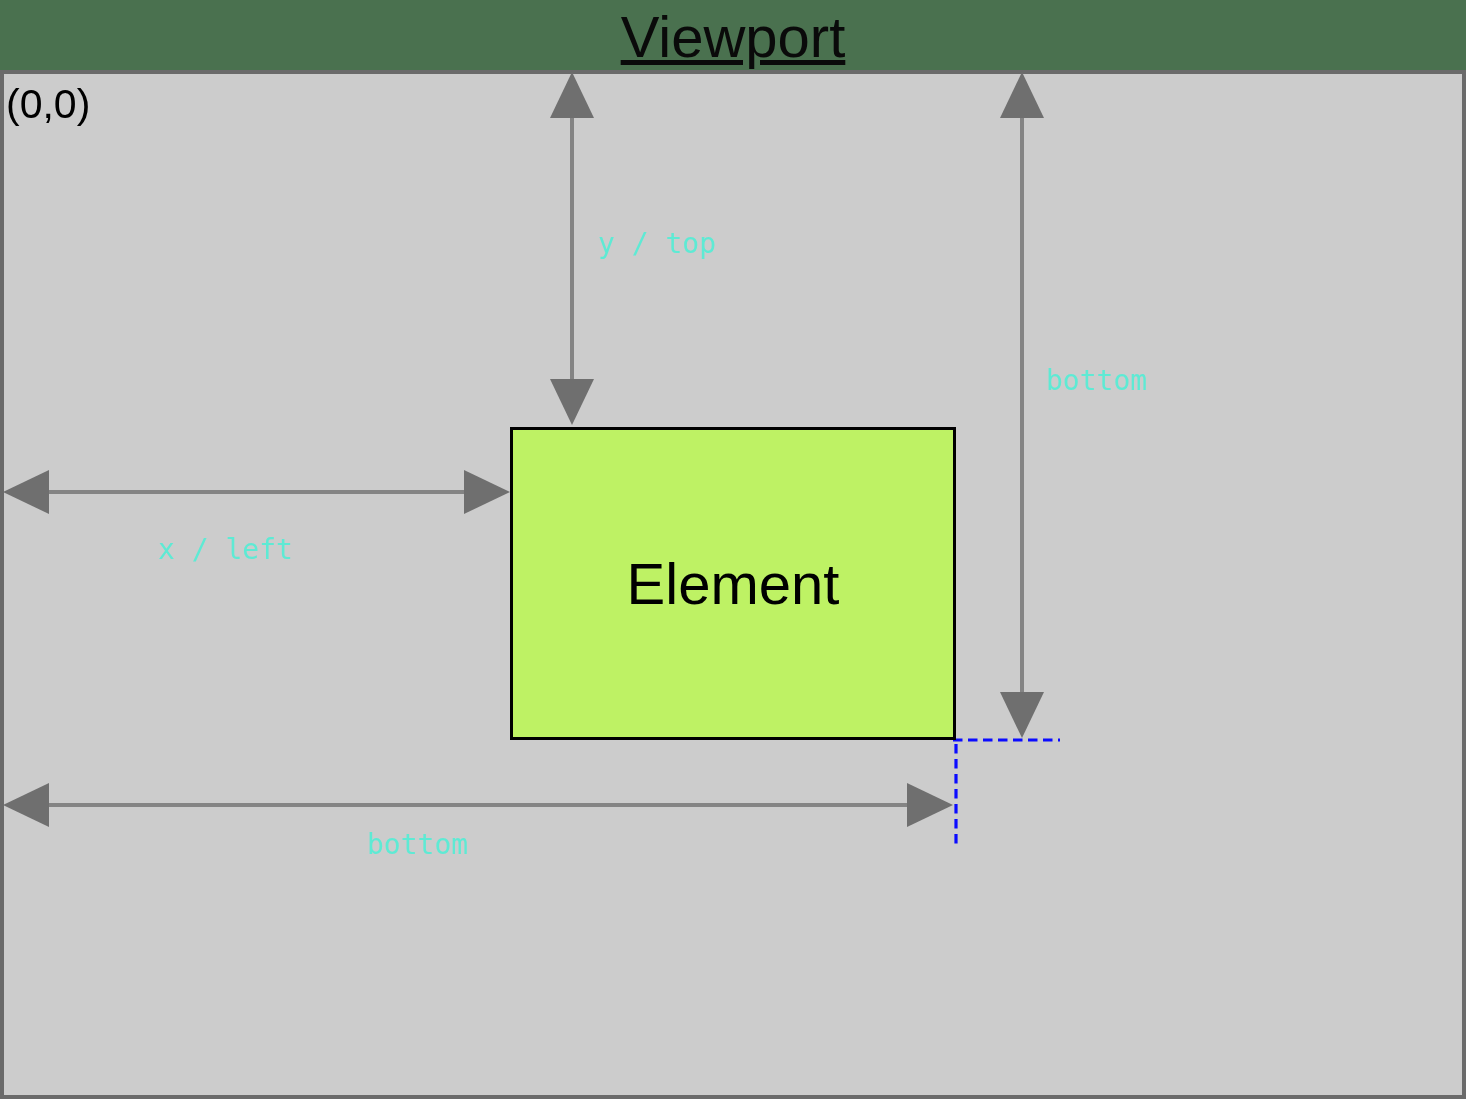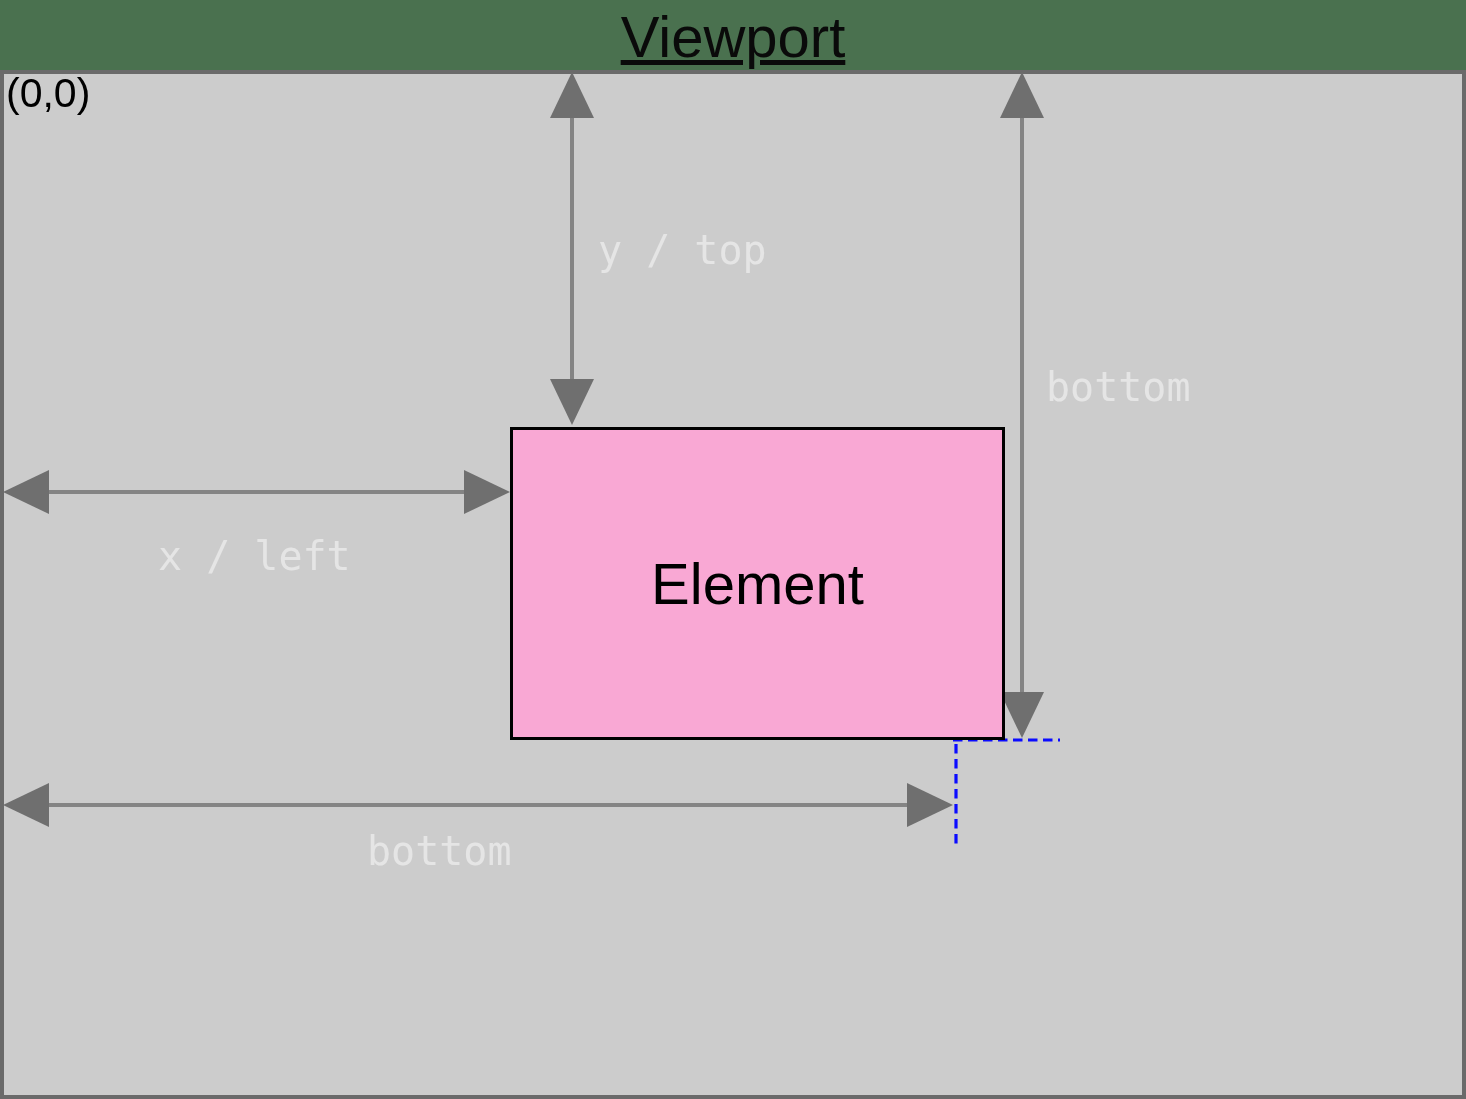--- a/index.html
+++ b/index.html
@@ -38,21 +38,21 @@
     width: 1466px;
     height: 1029px;
     box-sizing: border-box;
     background: #cccccc;
     border: 4px solid #6a6a6a;
     z-index: 0;
   }
   .origin-label {
     position: absolute;
     left: 6px;
-    top: 73px;
+    top: 84px;
     font-size: 41px;
     line-height: 1;
     color: #000000;
     z-index: 2;
   }
   .overlay {
     position: absolute;
     left: 0;
     top: 0;
     width: 1466px;
@@ -70,41 +70,41 @@
   .overlay .guide {
     stroke: #0b0bff;
     stroke-width: 3.2;
     stroke-dasharray: 9.5 5.5;
     fill: none;
   }
   .element-box {
     position: absolute;
     left: 510px;
     top: 427px;
-    width: 495px;
+    width: 446px;
     height: 313px;
     box-sizing: border-box;
-    background: #f9a8d4;
+    background: #bef264;
     border: 3px solid #000000;
     display: flex;
     align-items: center;
     justify-content: center;
     z-index: 3;
   }
   .element-box span {
     font-size: 58px;
     line-height: 1;
     color: #000000;
   }
   .mono-label {
     position: absolute;
     font-family: "DejaVu Sans Mono", "Liberation Mono", monospace;
-    font-size: 40px;
+    font-size: 28px;
     line-height: 1;
-    color: #e5e5e5;
+    color: #5eead4;
     white-space: pre;
     z-index: 3;
   }
   .label-y-top  { left: 598px;  top: 230px; }
   .label-x-left { left: 158px;  top: 524px; margin-top: 12px; }
   .label-bottom { left: 1046px; top: 367px; }
   .label-right  { left: 367px;  top: 831px; }
 </style>
 </head>
 <body>

